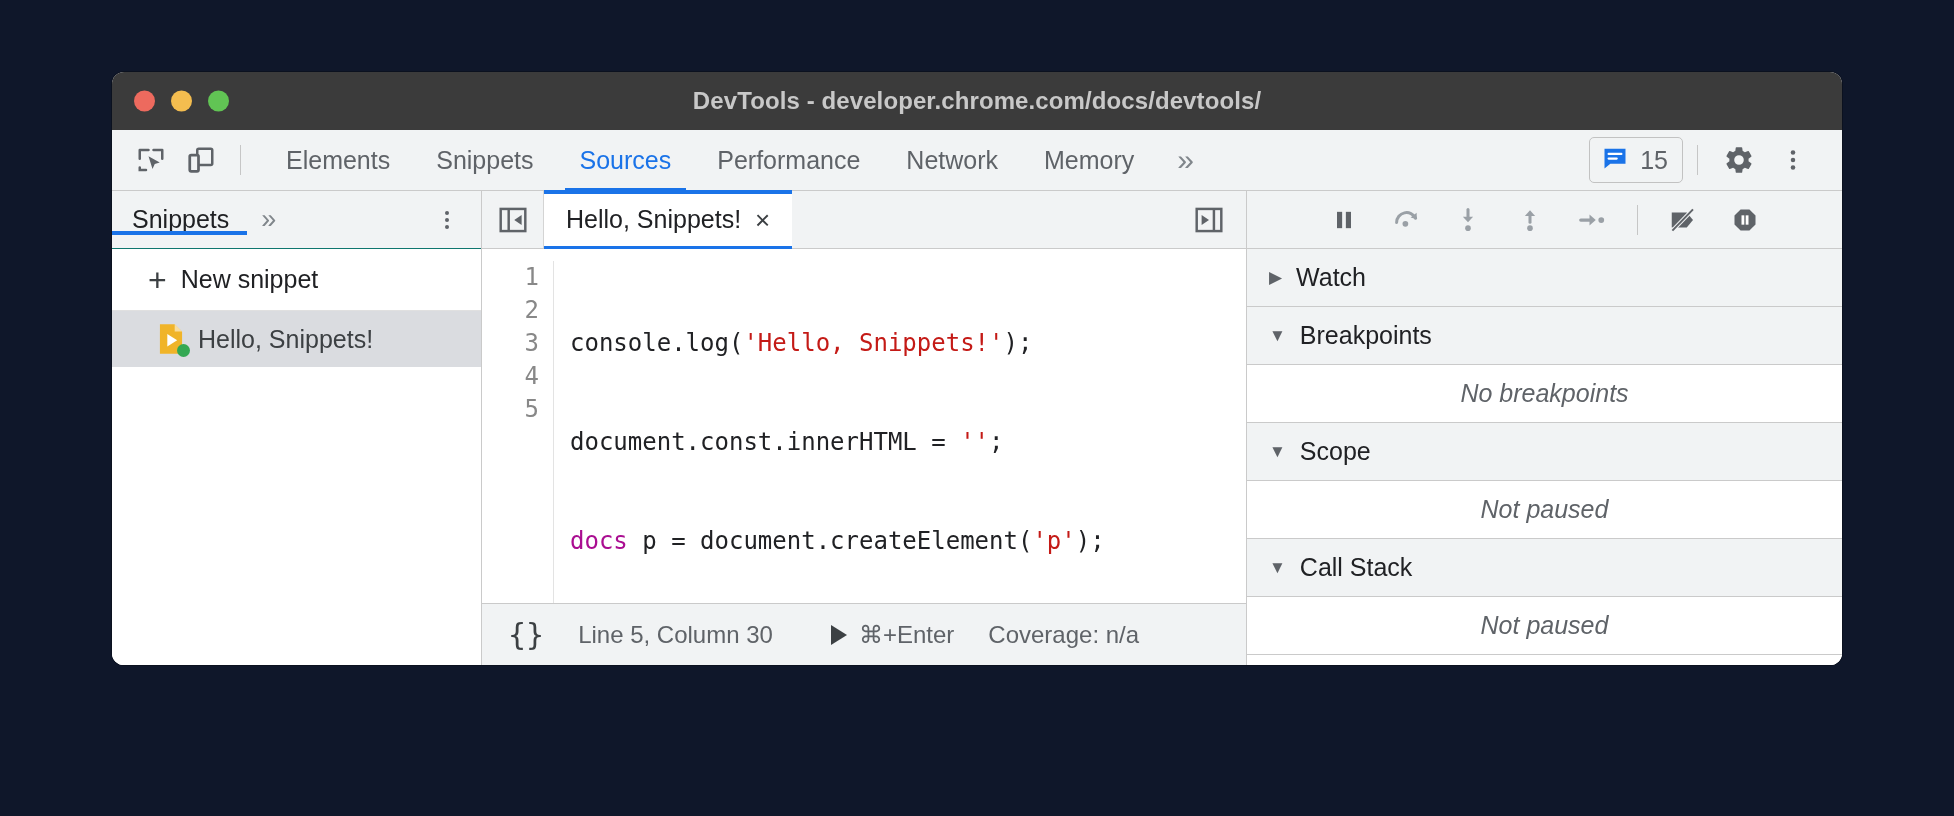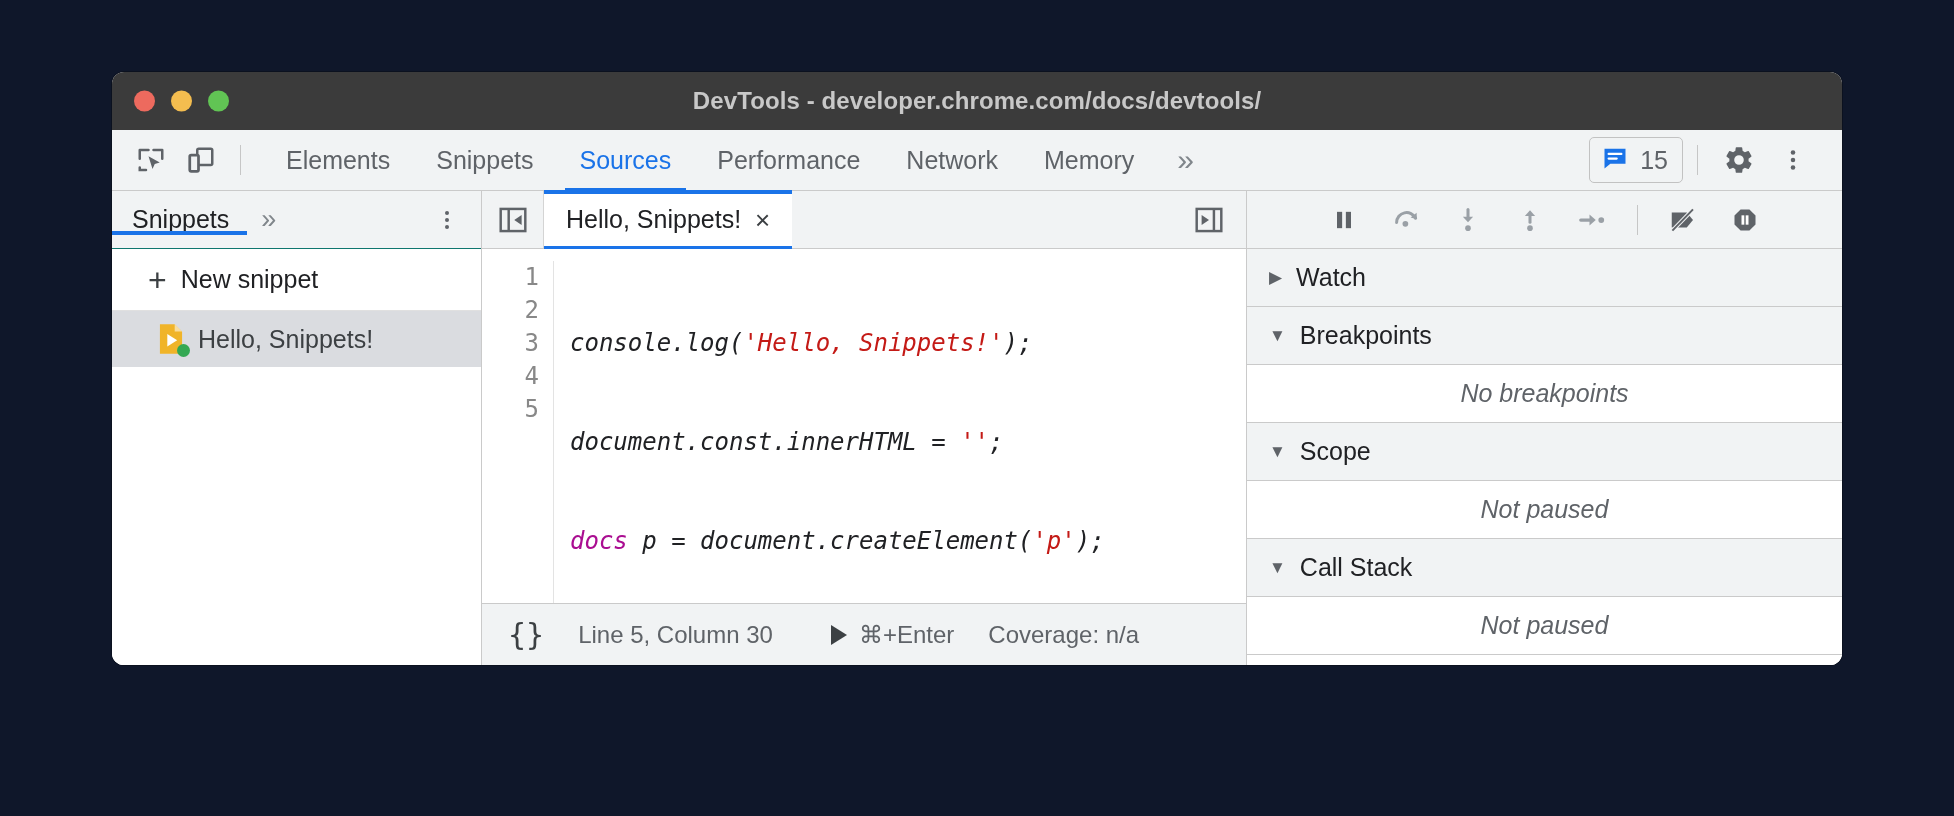--- a/index.html
+++ b/index.html
@@ -267,21 +267,20 @@
     color: #888;
     user-select: none;
     border-right: 1px solid #e3e3e3;
   }
   .code-lines {
     padding-left: 16px;
     color: #202124;
     white-space: pre;
     flex: 1;
     overflow: hidden;
-    font-style: italic;
   }
   .tok-str { color: #c41a16; }
   .tok-kw  { color: #aa0d91; }
   .editor-status {
     height: 62px;
     border-top: 1px solid #cacaca;
     background: #f1f3f4;
     display: flex;
     align-items: center;
     gap: 34px;

